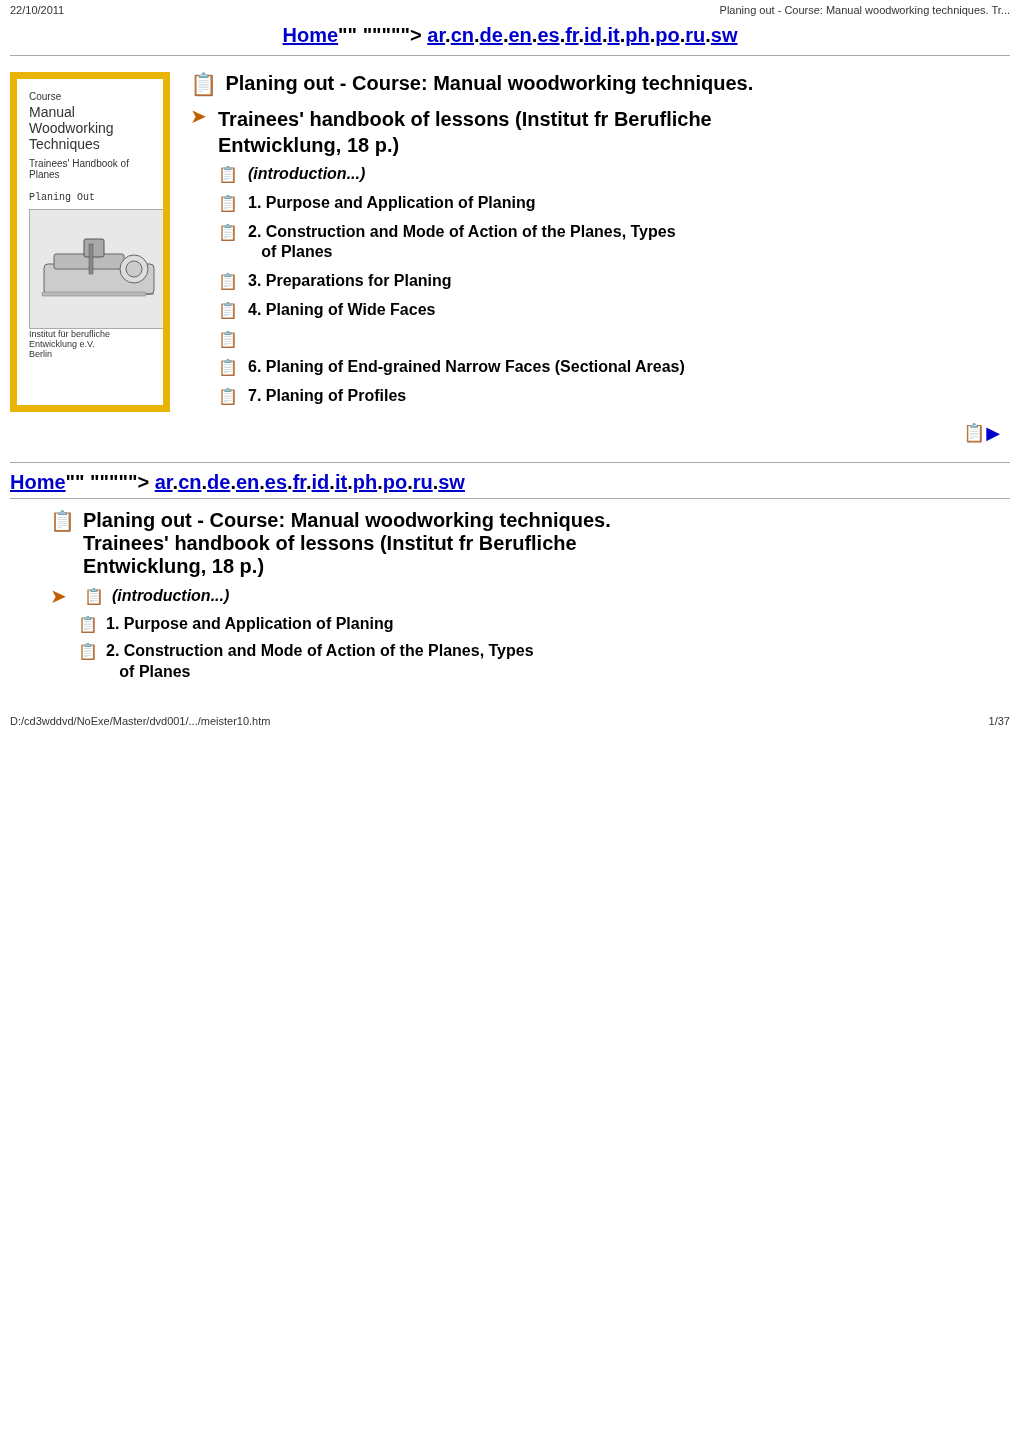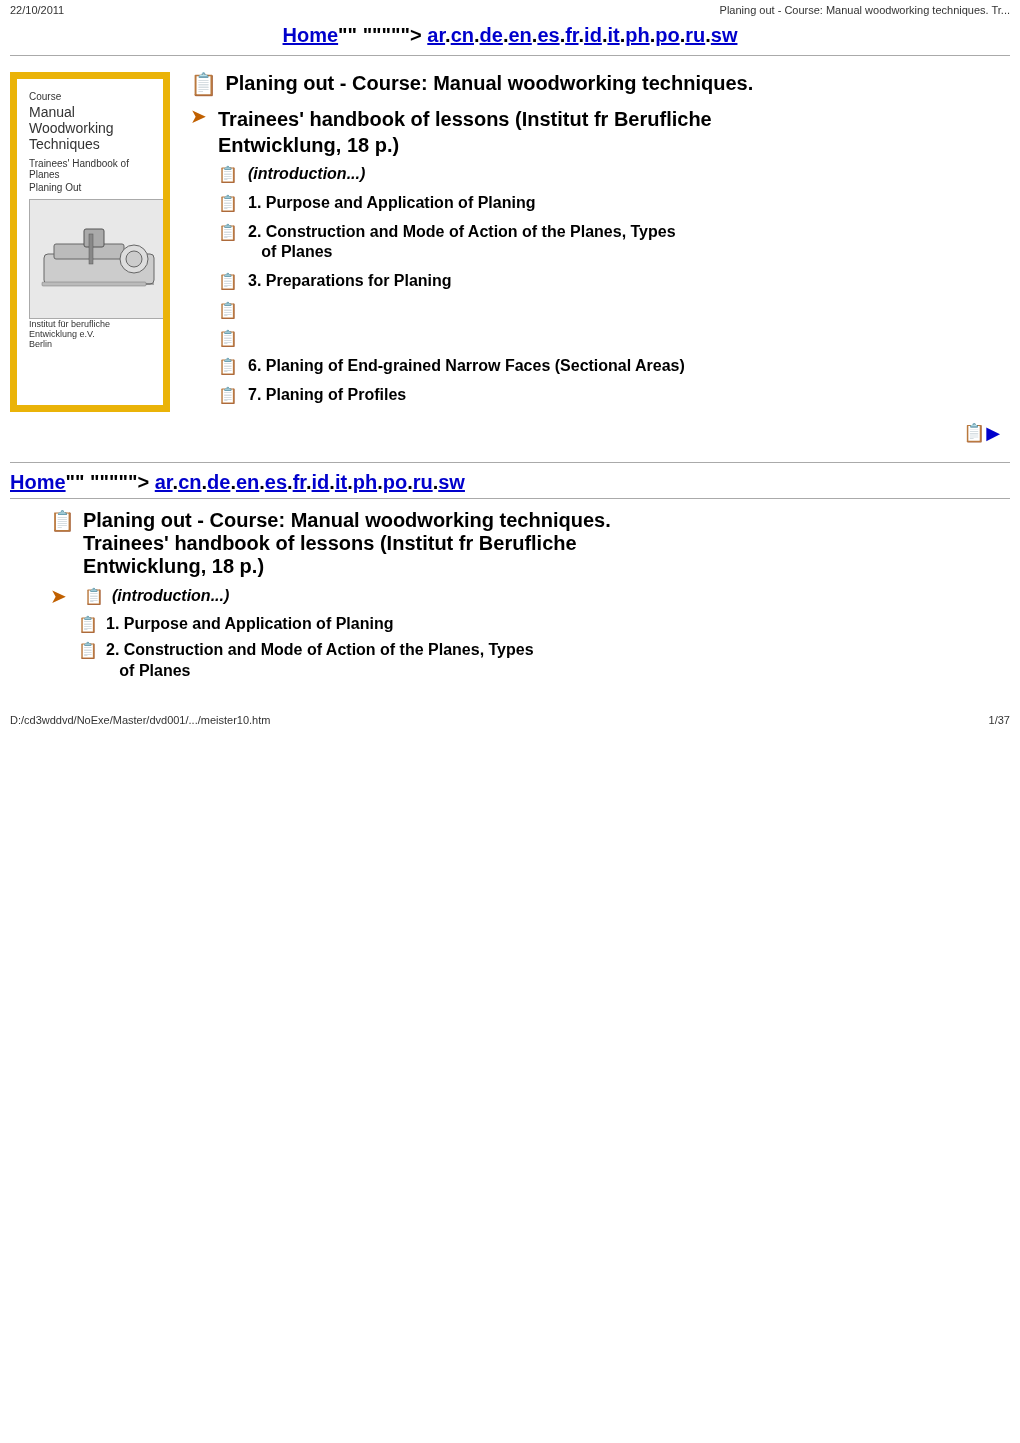--- a/index.html
+++ b/index.html
@@ -77,21 +77,22 @@
     }
 
     .sidebar-label1 {
       font-size: 10px;
       color: #333;
       margin-top: 6px;
     }
     .sidebar-label2 {
       font-size: 10px;
       color: #333;
-      margin-top: 2px;
+      margin-top: 12px;
+      font-family: Liberation Mono, monospace;
     }
 
     .sidebar-image {
       width: 140px;
       height: 120px;
       border: 1px solid #aaa;
       margin-top: 6px;
       background: #e8e8e8;
       display: flex;
       align-items: center;
@@ -305,20 +306,21 @@
         <span class="list-item-text">2. Construction and Mode of Action of the Planes, Types<br>&nbsp;&nbsp;&nbsp;of Planes</span>
       </div>
 
       <div class="list-item">
         <span class="doc-icon">📋</span>
         <span class="list-item-text">3. Preparations for Planing</span>
       </div>
 
       <div class="list-item">
         <span class="doc-icon">📋</span>
+        <span class="list-item-text">4. Planing of Wide Faces</span>
       </div>
 
       <div class="list-item">
         <span class="doc-icon">📋</span>
       </div>
 
       <div class="list-item">
         <span class="doc-icon">📋</span>
         <span class="list-item-text">6. Planing of End-grained Narrow Faces (Sectional Areas)</span>
       </div>

